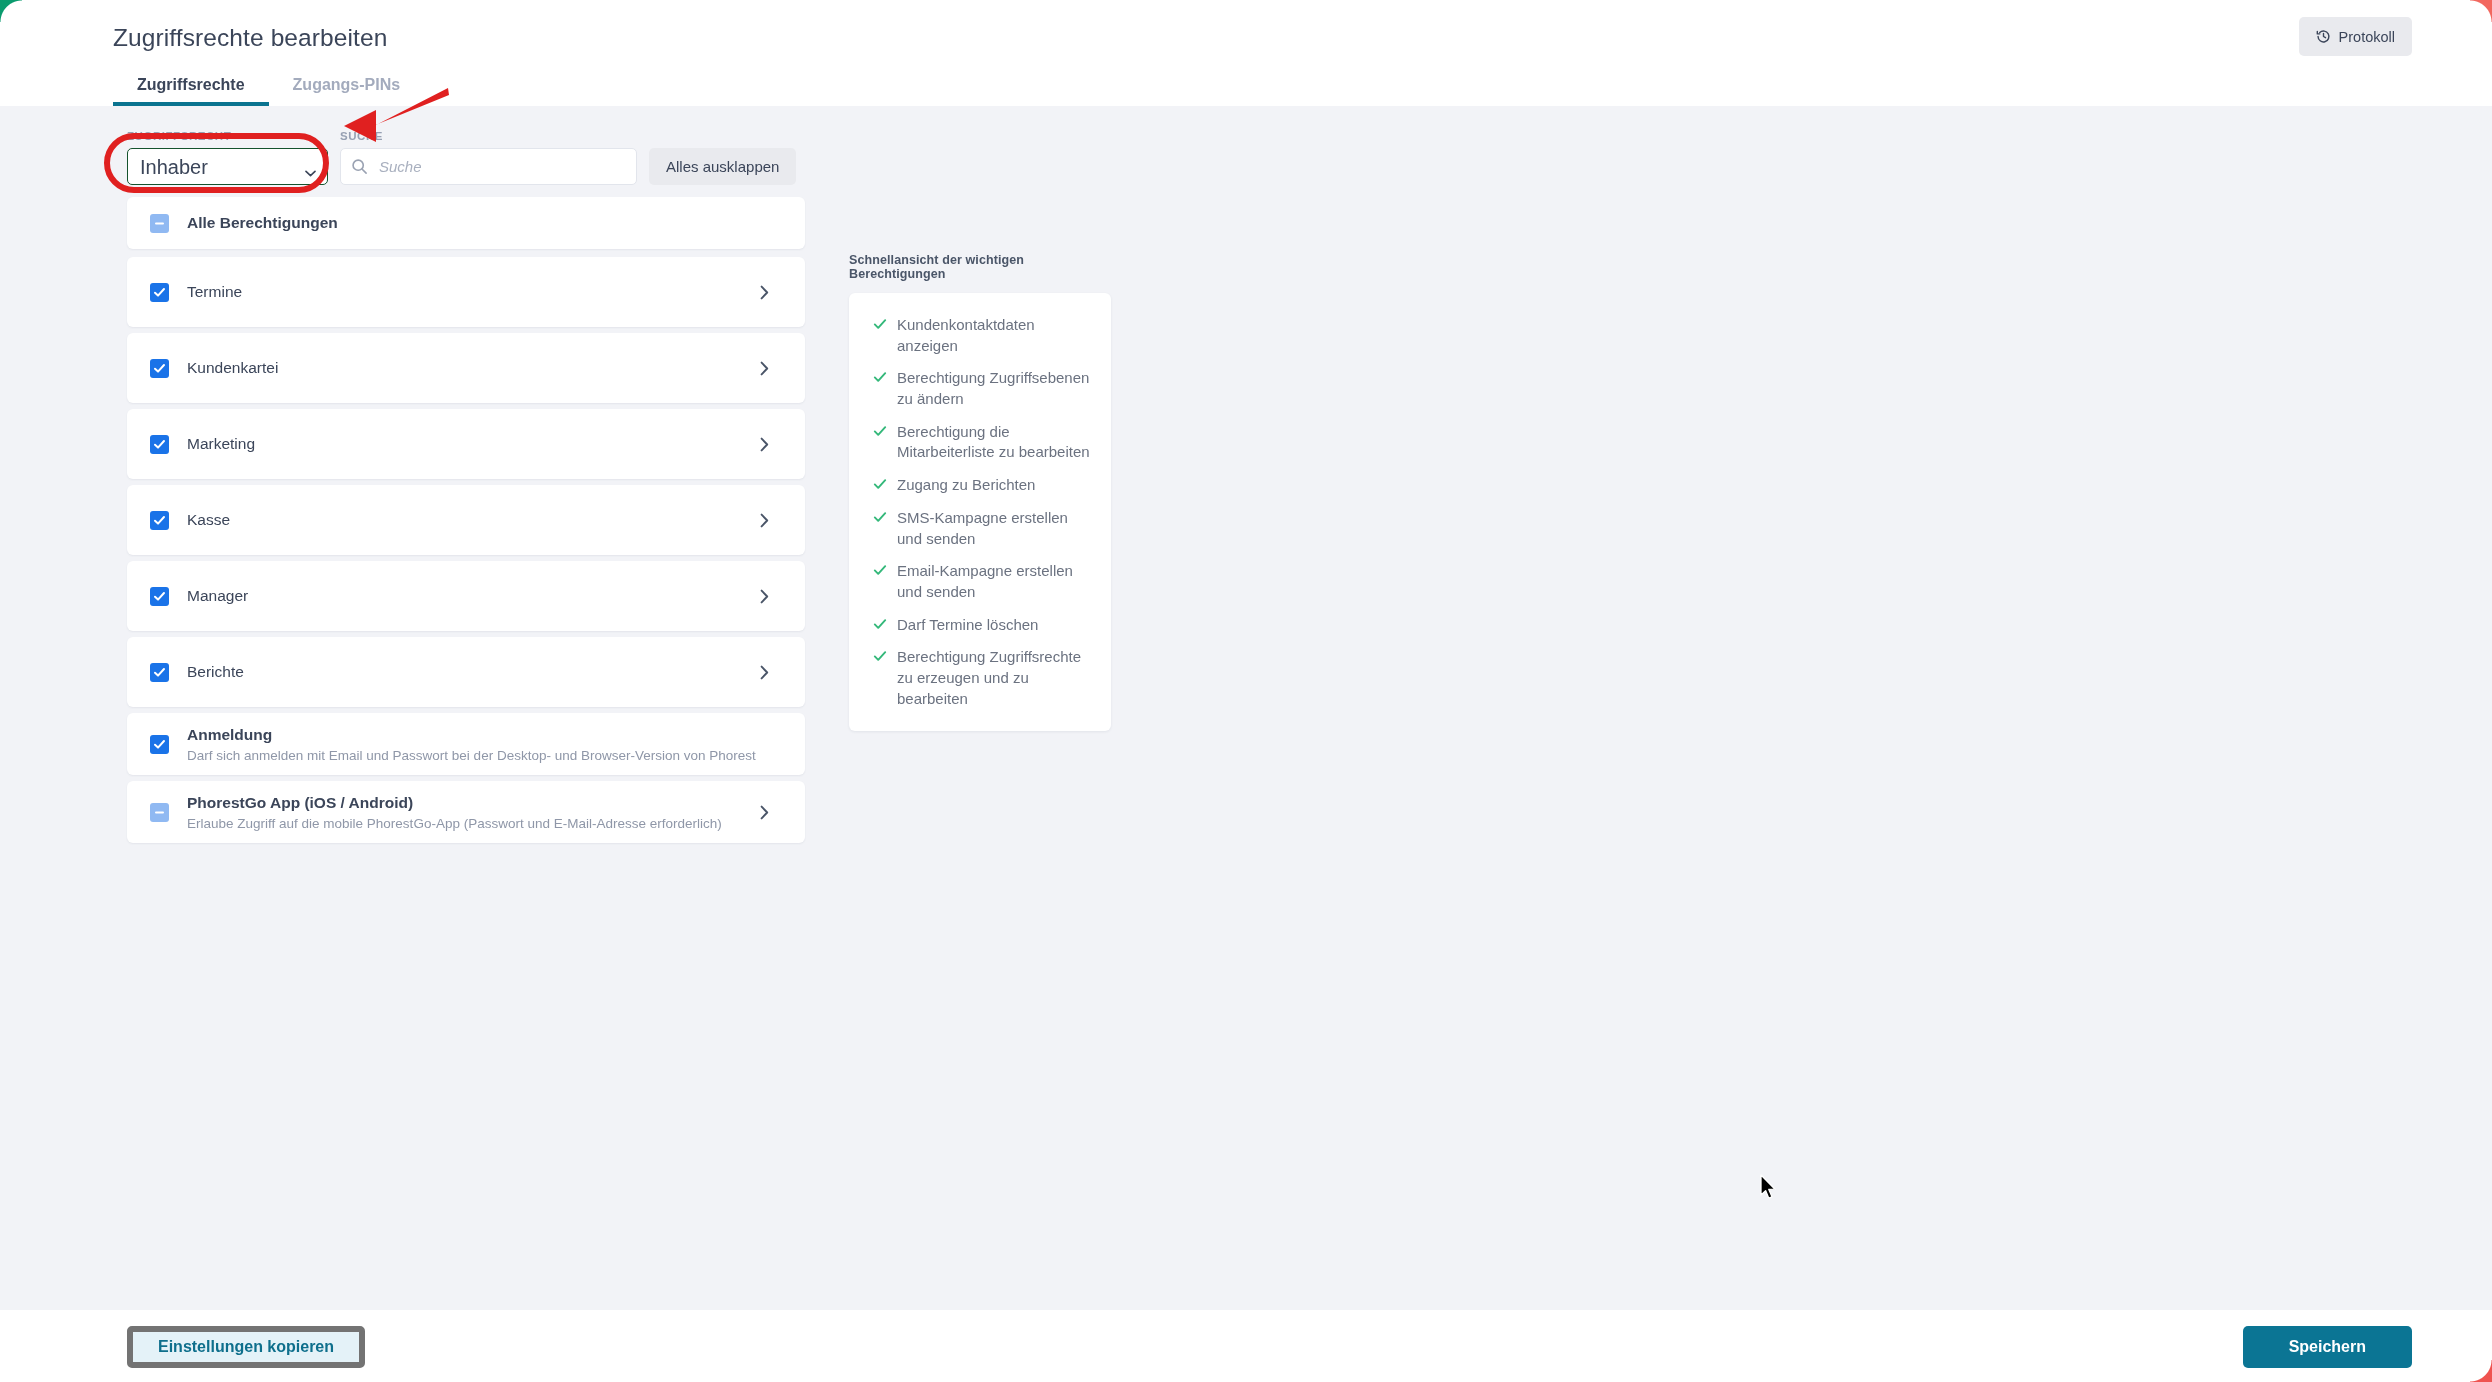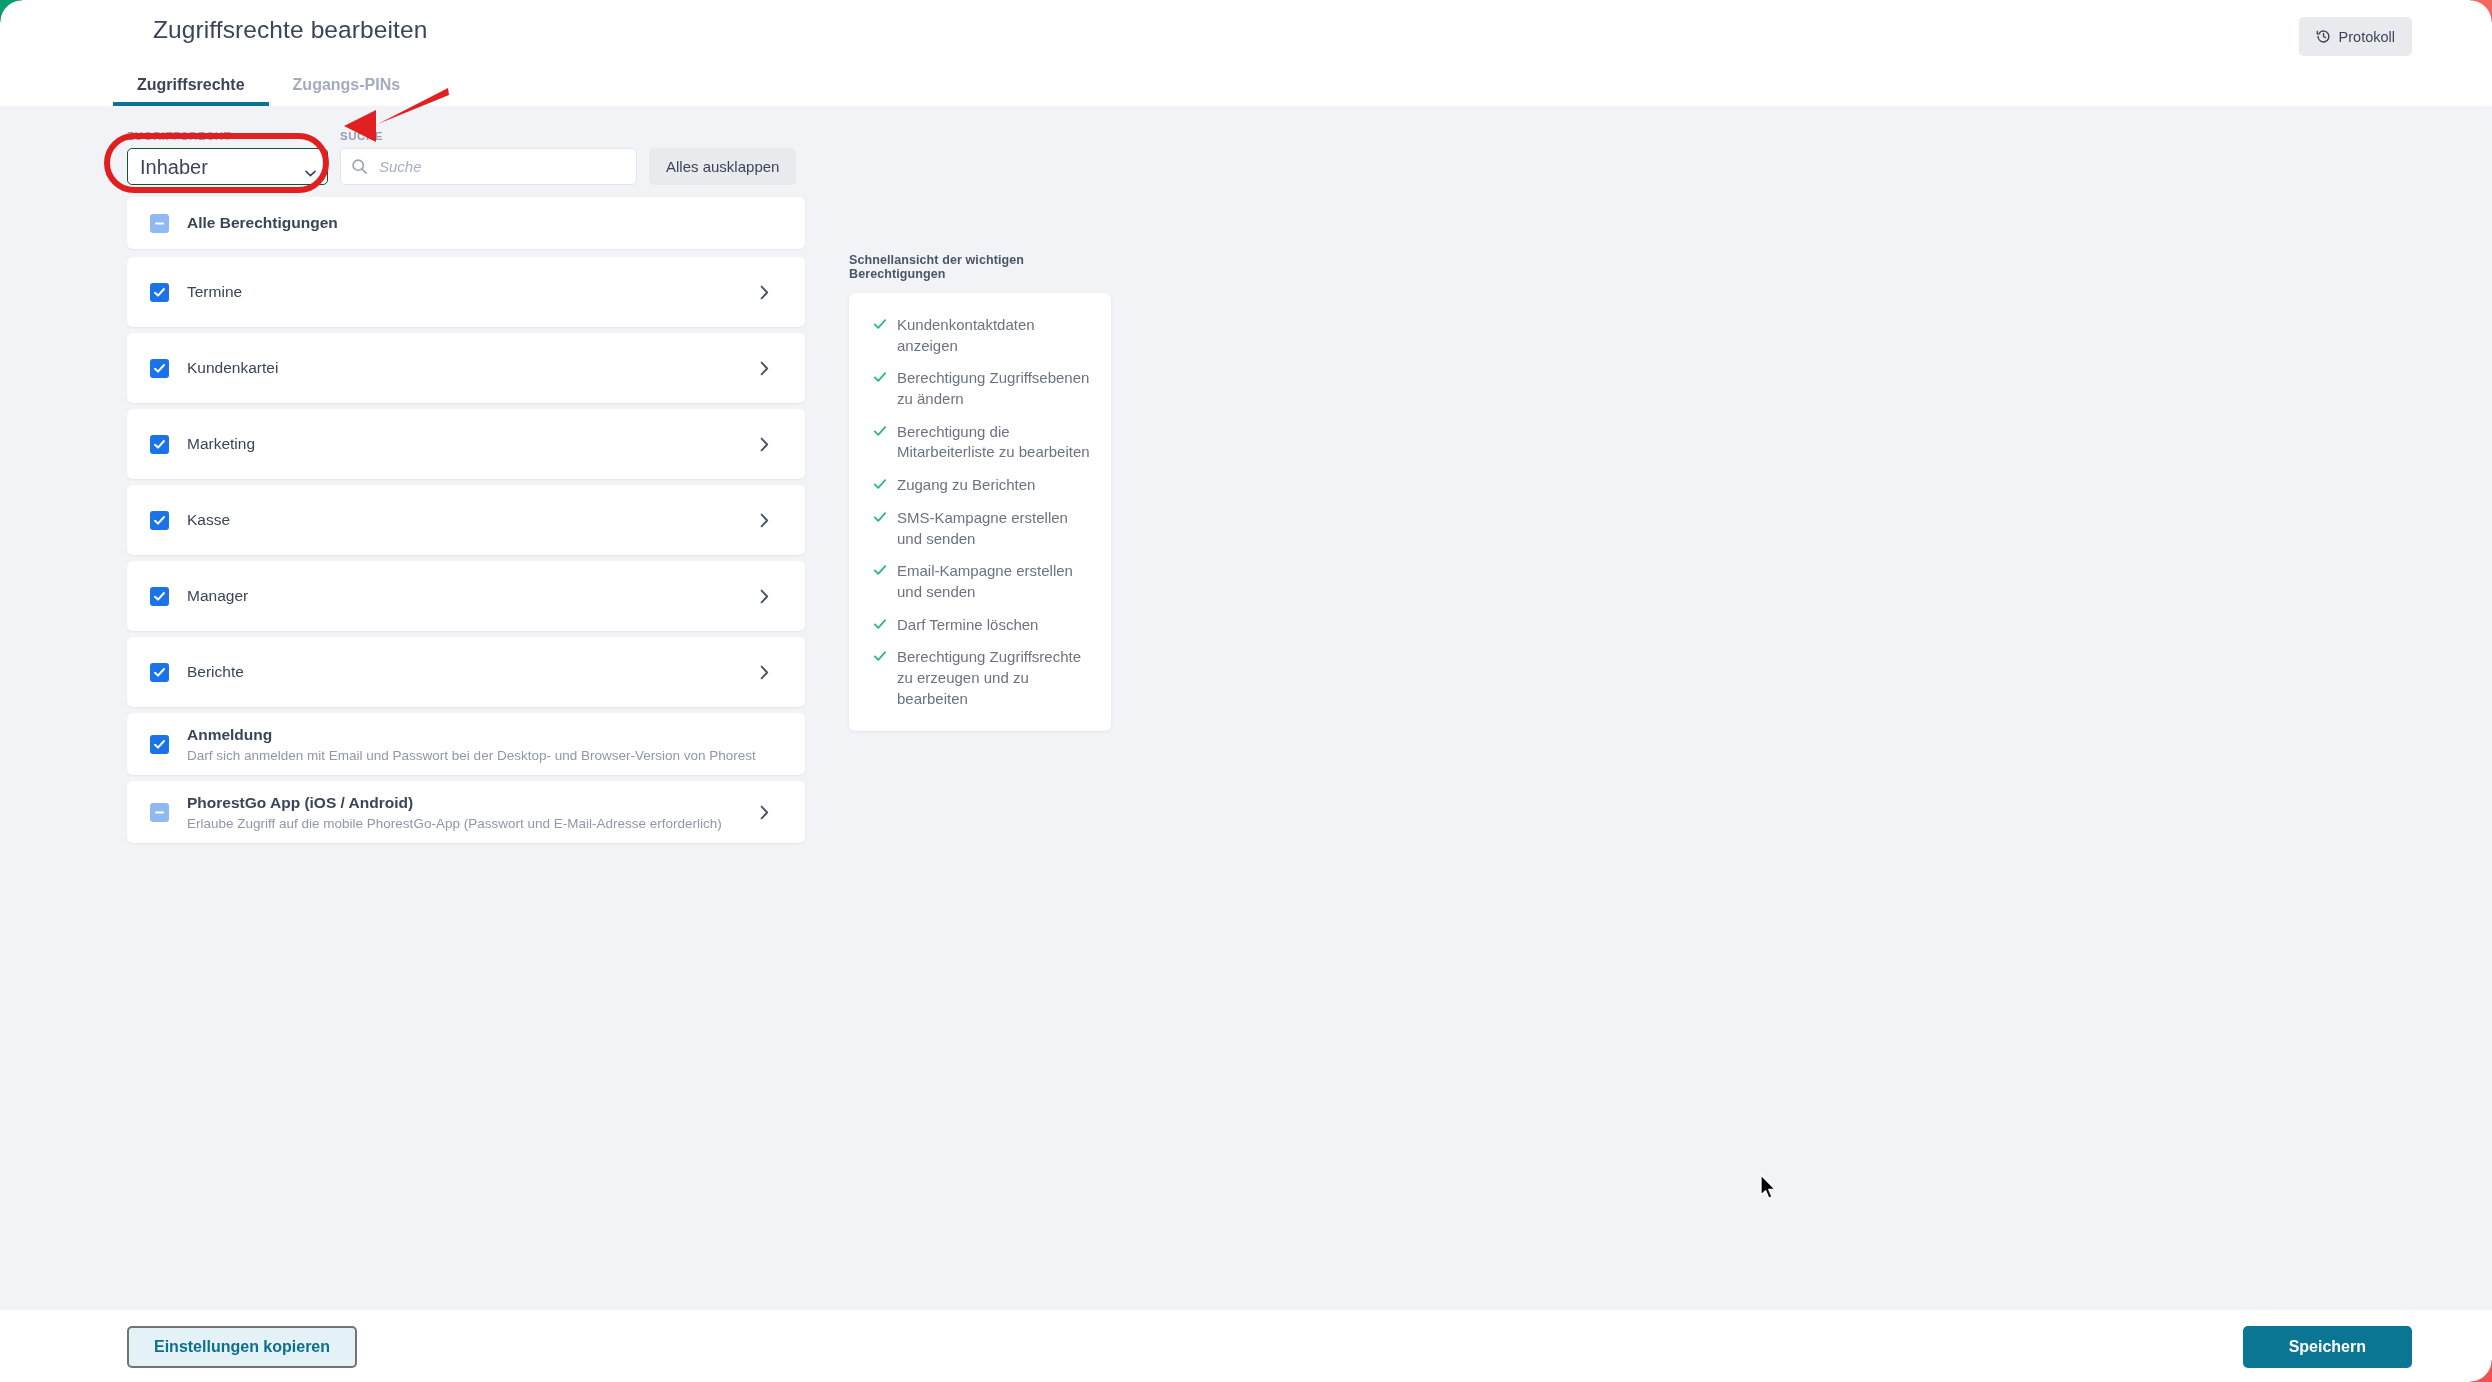--- a/index.html
+++ b/index.html
@@ -38,26 +38,25 @@
   .header {
     position: absolute;
     top: 0; left: 0;
     width: 2492px;
     height: 106px;
     background: #ffffff;
   }
   .page-title {
     position: absolute;
     left: 113px;
-    top: 16px;
+    top: 24px;
     font-size: 24.5px;
     font-weight: 400;
     color: #3b4559;
     letter-spacing: .1px;
-    margin-left: 40px;
   }
   .protokoll-btn {
     position: absolute;
     right: 80px;
     top: 17px;
     height: 39px;
     padding: 0 17px;
     background: #e9eaee;
     border: none;
     border-radius: 5px;
@@ -273,21 +272,21 @@
     height: 72px;
     background: #ffffff;
   }
   .copy-btn {
     position: absolute;
     left: 127px;
     top: 16px;
     height: 42px;
     padding: 0 25px;
     background: #e4f2f8;
-    border: 2px solid #737373;
+    border: 6px solid #737373;
     border-radius: 5px;
     color: #0e6f8c;
     font-family: "Liberation Sans", sans-serif;
     font-size: 16px;
     font-weight: bold;
     cursor: pointer;
   }
   .save-btn {
     position: absolute;
     right: 80px;

